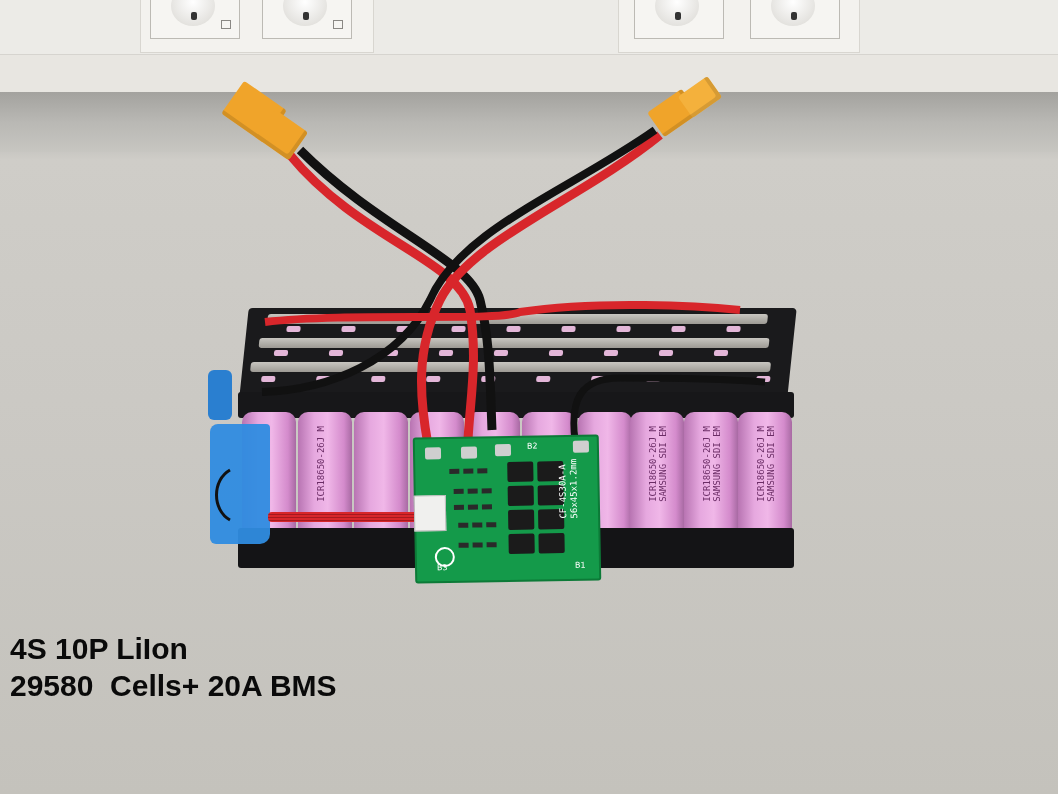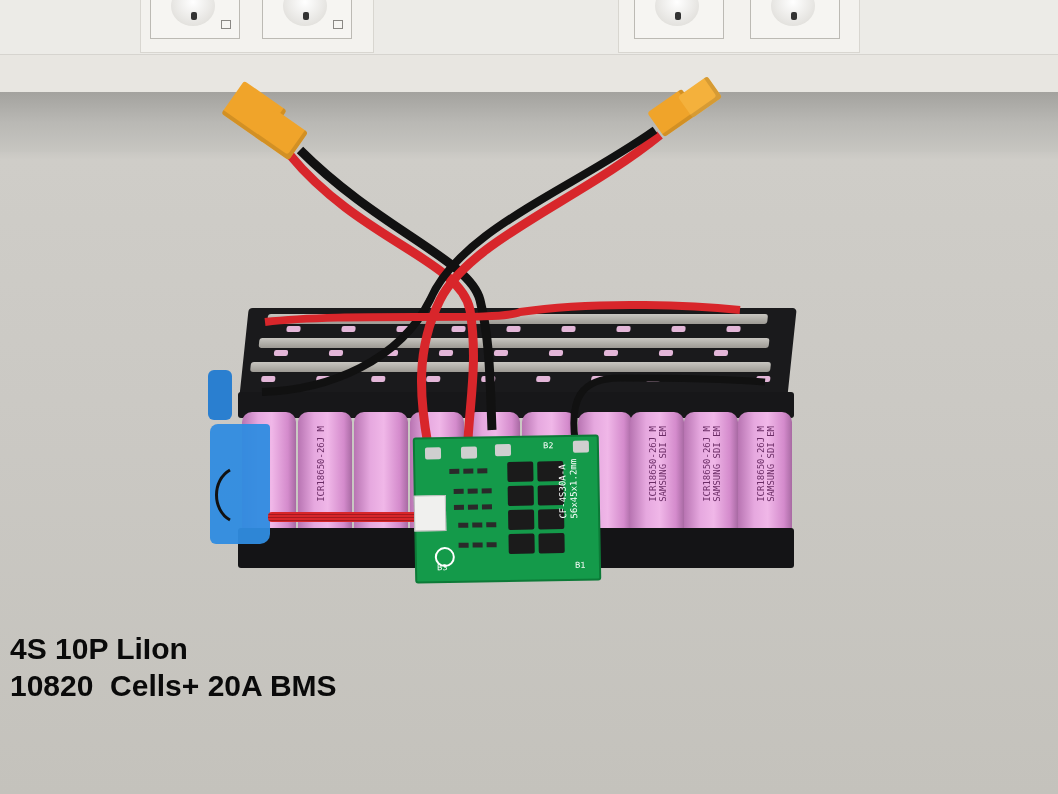--- a/index.html
+++ b/index.html
@@ -145,21 +145,21 @@
   <div class="xt60" style="left:228px;top:92px;width:52px;height:40px;transform:rotate(35deg);"></div>
   <div class="xt60" style="left:262px;top:118px;width:40px;height:34px;transform:rotate(35deg);"></div>
   <div class="xt60" style="left:652px;top:98px;width:42px;height:30px;transform:rotate(-35deg);"></div>
   <div class="xt60" style="left:682px;top:84px;width:36px;height:26px;transform:rotate(-35deg);background:#f4b13c;"></div>
 
   <div class="bms">
     <div class="pad" style="left:10px;top:8px;"></div>
       <div class="pad" style="left:46px;top:8px;"></div>
       <div class="pad" style="left:80px;top:6px;"></div>
       <div class="pad" style="left:158px;top:4px;"></div>
-    <span class="pin-label" style="left:128px;top:4px;">B2</span>
+    <span class="pin-label" style="left:112px;top:4px;">B2</span>
     <span class="pin-label" style="left:20px;top:124px;">B3</span>
     <span class="pin-label" style="left:158px;top:124px;">B1</span>
     <div class="connector"></div>
     <div class="mosfet" style="left:92px;top:24px;"></div>
       <div class="mosfet" style="left:122px;top:24px;"></div>
     <div class="mosfet" style="left:92px;top:48px;"></div>
       <div class="mosfet" style="left:122px;top:48px;"></div>
     <div class="mosfet" style="left:92px;top:72px;"></div>
       <div class="mosfet" style="left:122px;top:72px;"></div>
     <div class="mosfet" style="left:92px;top:96px;"></div>
@@ -176,14 +176,14 @@
     <div class="smd" style="left:42px;top:84px;"></div>
       <div class="smd" style="left:56px;top:84px;"></div>
       <div class="smd" style="left:70px;top:84px;"></div>
     <div class="smd" style="left:42px;top:104px;"></div>
       <div class="smd" style="left:56px;top:104px;"></div>
       <div class="smd" style="left:70px;top:104px;"></div>
     <div class="logo"></div>
     <div class="silk"><span>CF-4S30A-A</span><br><span>56x45x1.2mm</span></div>
   </div>
 
-  <div class="specs"><div>4S 10P LiIon</div><div>10820  Cells+ 20A BMS</div></div>
+  <div class="specs"><div>4S 10P LiIon</div><div>29580  Cells+ 20A BMS</div></div>
 </div>
 
 </body></html>

